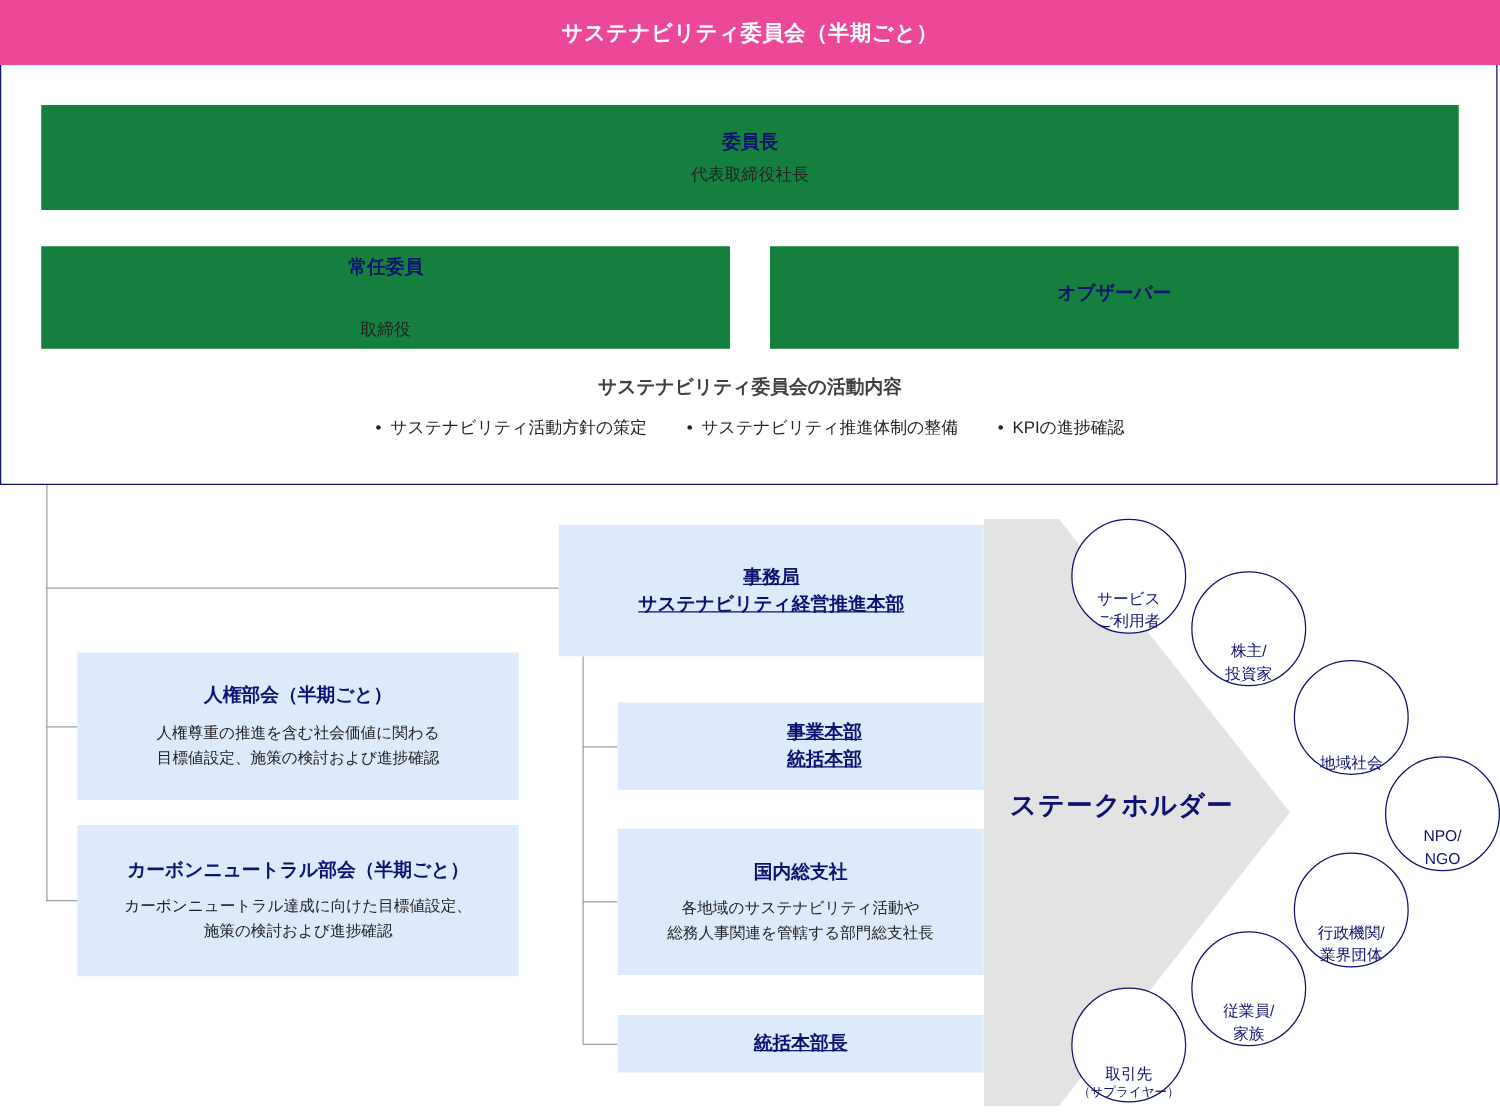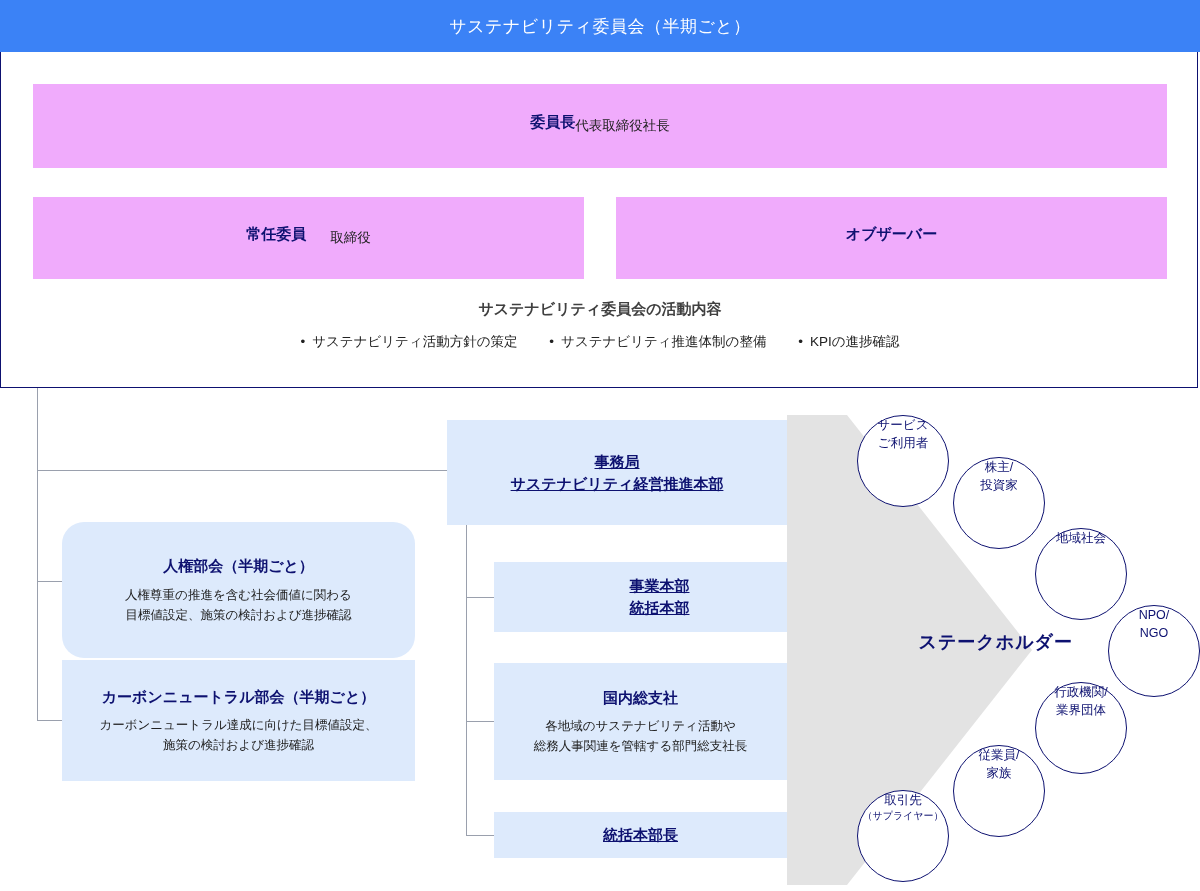--- a/index.html
+++ b/index.html
@@ -19,46 +19,46 @@
     background: #ffffff;
   }
 
   
   .committee-header {
     position: absolute;
     left: 0;
     top: 0;
     width: 1200px;
     height: 52px;
-    background: #3b82f6;
+    background: #ec4899;
     color: #ffffff;
     display: flex;
     align-items: center;
     justify-content: center;
     font-size: 17px;
-    font-weight: normal;
+    font-weight: bold;
     letter-spacing: 0.5px;
   }
   .committee-body {
     position: absolute;
     left: 0;
     top: 52px;
     width: 1198px;
     height: 336px;
     border: 1px solid #0d1170;
     border-top: none;
     box-sizing: border-box;
     background: #ffffff;
   }
   .panel {
     position: absolute;
-    background: #f0abfc;
+    background: #15803d;
     box-sizing: border-box;
     display: flex;
-    flex-direction: row;
+    flex-direction: column;
     align-items: center;
     justify-content: center;
     text-align: center;
   }
   .panel .p-title {
     font-size: 15px;
     font-weight: bold;
     color: #0d1170;
     margin-bottom: 8px;
   }
@@ -142,57 +142,57 @@
   .bbox .b-desc {
     font-size: 12.5px;
     color: #222222;
     line-height: 1.6;
     margin-top: 8px;
   }
   .bbox.title-only .b-title { margin: 0; text-decoration: underline; }
 
   #box-jimukyoku { left: 447px; top: 420px; width: 340px; height: 105px; }
   #box-jimukyoku .b-title { font-size: 15px; }
-  #box-jinken   { left: 62px;  top: 522px; width: 353px; height: 136px; border-radius: 22px; }
+  #box-jinken   { left: 62px;  top: 522px; width: 353px; height: 118px; }
   #box-carbon   { left: 62px;  top: 660px; width: 353px; height: 121px; }
   #box-jigyou   { left: 494px; top: 562px; width: 293px; height: 70px; padding-left: 48px; }
   #box-kokunai  { left: 494px; top: 663px; width: 293px; height: 117px; }
   #box-group    { left: 494px; top: 812px; width: 293px; height: 46px; }
 
   
   .arrow-shape {
     position: absolute;
     left: 787px;
     top: 415px;
     width: 260px;
     height: 470px;
   }
   .arrow-shape svg { display: block; }
   .stakeholder-label {
     position: absolute;
-    left: 858px;
+    left: 808px;
     top: 630px;
     width: 215px;
-    text-align: right;
-    font-size: 18px;
+    text-align: left;
+    font-size: 21px;
     font-weight: bold;
     color: #0d1170;
     letter-spacing: 1px;
   }
 
   
   .circle {
     position: absolute;
     border-radius: 50%;
     border: 1.5px solid #0d1170;
     background: #ffffff;
     display: flex;
     flex-direction: column;
     align-items: center;
-    justify-content: flex-start;
+    justify-content: flex-end;
     text-align: center;
     color: #0d1170;
     font-size: 12.5px;
     line-height: 1.45;
     box-sizing: border-box;
   }
   .circle .c-sub {
     font-size: 10px;
     line-height: 1.3;
   }

